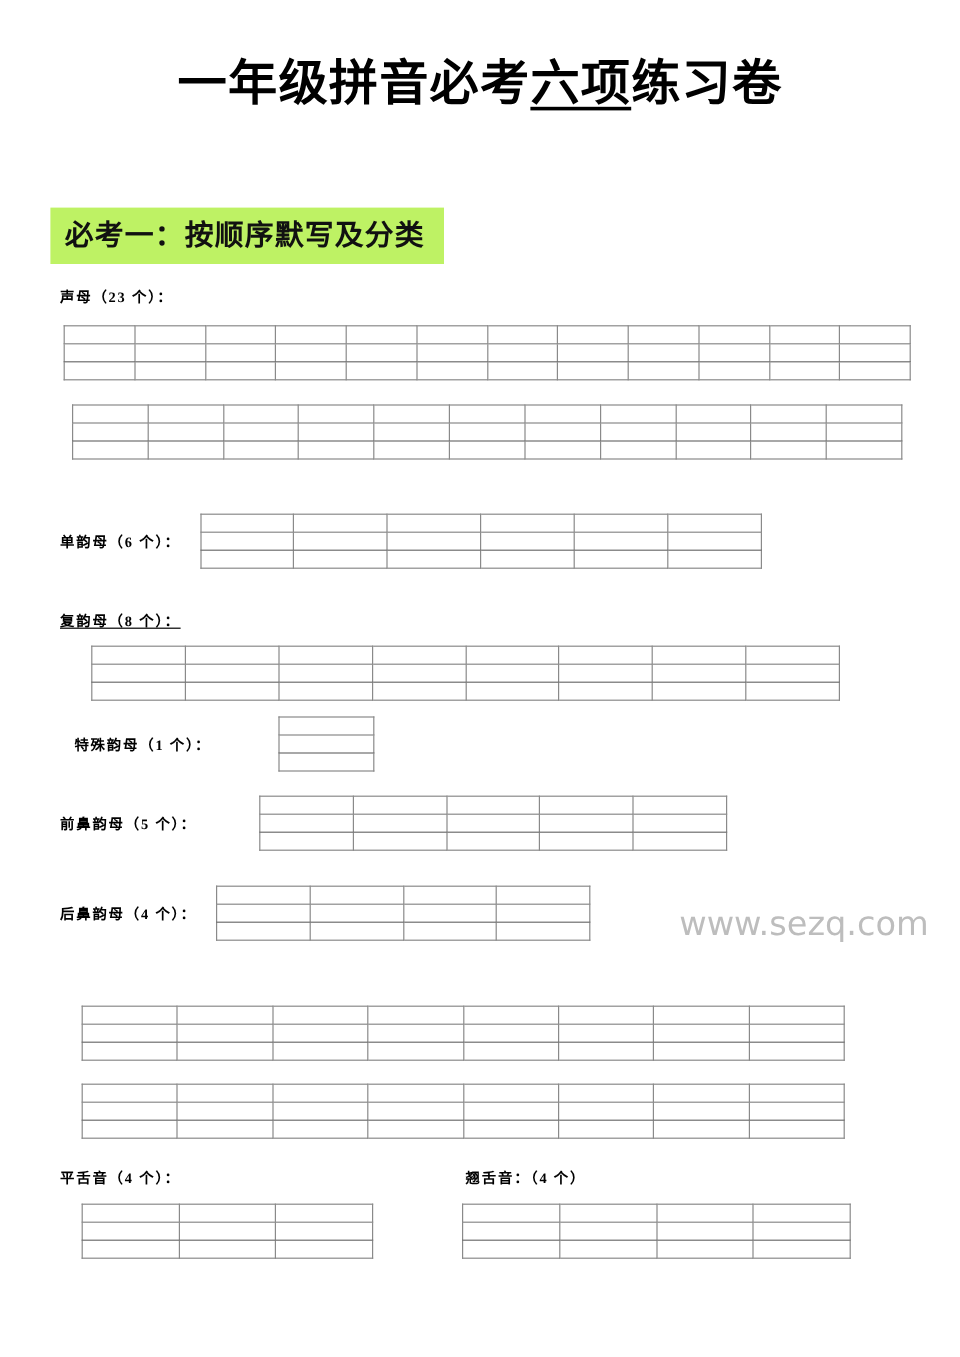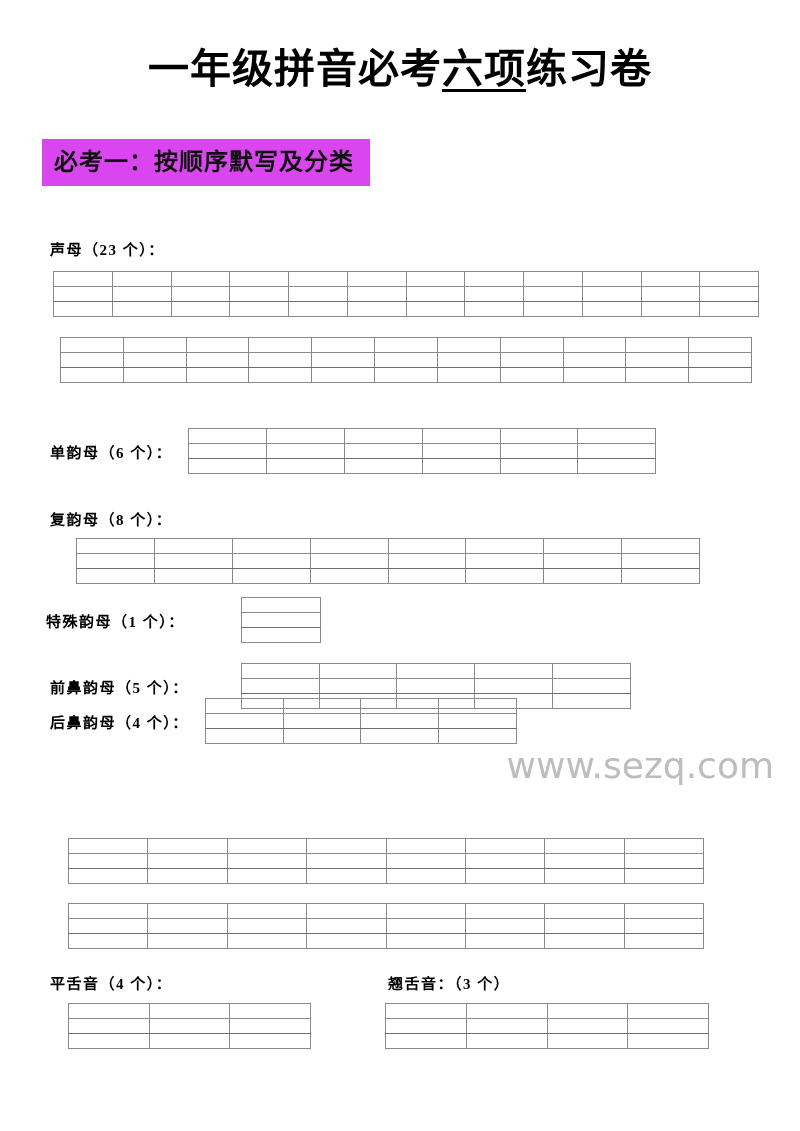--- a/index.html
+++ b/index.html
@@ -44,35 +44,36 @@
     text-underline-offset: 6px;
   }
 
   
   .banner-row {
     margin-top: 44px;
     padding-left: 42px;
   }
   .banner {
     display: inline-block;
-    background: #d946ef;
+    background: #bef264;
     color: #111111;
     font-family: "DejaVu Sans", "Liberation Sans", sans-serif;
     font-weight: bold;
     font-size: 24px;
     letter-spacing: 1px;
     padding: 8px 16px 9px 12px;
     line-height: 1.25;
+    margin-top: 34px;
   }
 
   
   .lbl {
     font-family: "Liberation Serif", "DejaVu Serif", serif;
     font-weight: bold;
-    font-size: 15px;
+    font-size: 12px;
     letter-spacing: 1.5px;
     white-space: nowrap;
   }
 
   
   .grid {
     border-collapse: collapse;
     table-layout: fixed;
     border: 1px solid #8a8a8a;
   }
@@ -94,21 +95,21 @@
     align-items: center;
   }
   .inline-row .lbl { margin-right: 8px; }
 
   
   .watermark {
     position: absolute;
     right: 26px;
     bottom: 22px;
     font-family: "DejaVu Sans", "Liberation Sans", sans-serif;
-    font-size: 36px;
+    font-size: 28px;
     color: #bdbdbd;
     letter-spacing: 0px;
     user-select: none;
   }
 </style>
 </head>
 <body>
 
 <div class="page">
 
@@ -244,21 +245,21 @@
               <td></td>
               <td></td>
               <td></td>
               <td></td>
             </tr>
           </tbody>
         </table>
     </div>
   </div>
 
-  <div class="block" style="left:50px; top:508px;">
+  <div class="block" style="left:50px; top:508px;text-decoration:underline;">
     <div class="lbl">复韵母（8 个）：</div>
   </div>
   <div class="block" style="left:76px; top:538px;">
     <table class="grid" style="width:624px;">
         <tbody>
           <tr>
             <td></td>
             <td></td>
             <td></td>
             <td></td>
@@ -284,21 +285,21 @@
             <td></td>
             <td></td>
             <td></td>
             <td></td>
             <td></td>
           </tr>
         </tbody>
       </table>
   </div>
 
-  <div class="block inline-row" style="left:46px; top:597px;gap:40px;">
+  <div class="block inline-row" style="left:62px; top:597px;gap:40px;">
     <div class="lbl">特殊韵母（1 个）：</div>
     <div style="margin-left:8px;">
       <table class="grid" style="width:80px;">
           <tbody>
             <tr>
               <td></td>
             </tr>
             <tr>
               <td class="mid"></td>
             </tr>
@@ -334,21 +335,21 @@
               <td></td>
               <td></td>
               <td></td>
               <td></td>
             </tr>
           </tbody>
         </table>
     </div>
   </div>
 
-  <div class="block inline-row" style="left:50px; top:698px;">
+  <div class="block inline-row" style="left:50px; top:738px;">
     <div class="lbl">后鼻韵母（4 个）：</div>
     <div style="margin-left:8px;">
       <table class="grid" style="width:312px;">
           <tbody>
             <tr>
               <td></td>
               <td></td>
               <td></td>
               <td></td>
             </tr>
@@ -461,21 +462,21 @@
           <tr>
             <td></td>
             <td></td>
             <td></td>
           </tr>
         </tbody>
       </table>
   </div>
 
   <div class="block" style="left:388px; top:972px;">
-    <div class="lbl">翘舌音：（3 个）</div>
+    <div class="lbl">翘舌音：（4 个）</div>
   </div>
   <div class="block" style="left:385px; top:1003px;">
     <table class="grid" style="width:324px;">
         <tbody>
           <tr>
             <td></td>
             <td></td>
             <td></td>
             <td></td>
           </tr>

